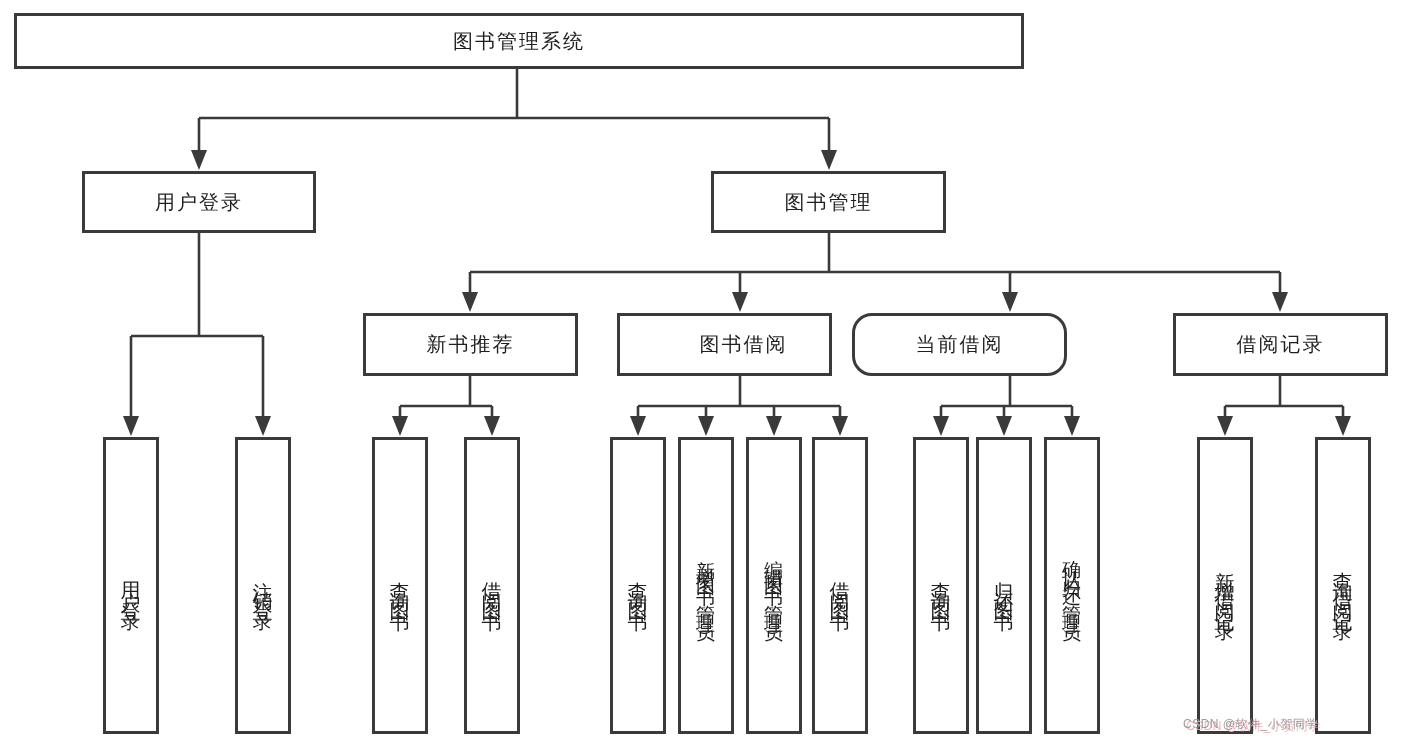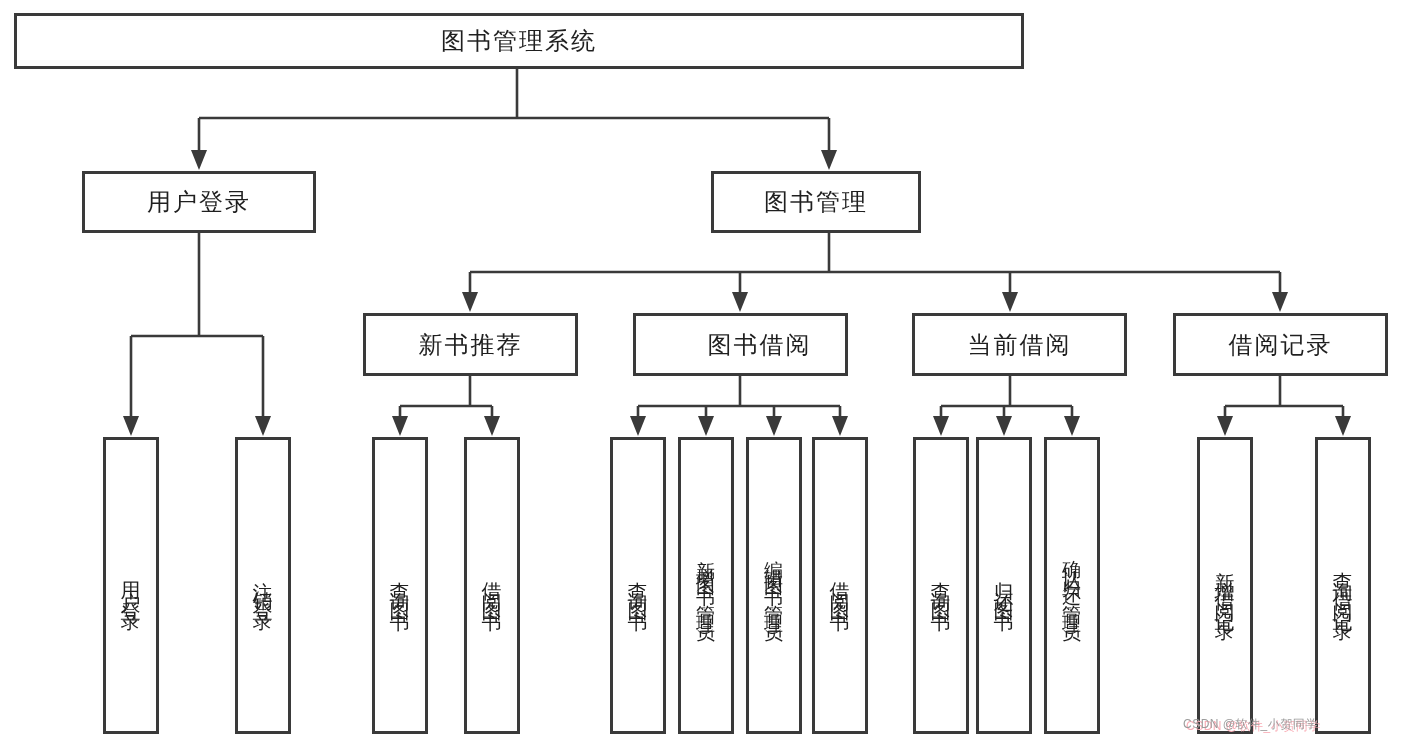--- a/index.html
+++ b/index.html
@@ -24,32 +24,32 @@
   .box {
     position: absolute;
     box-sizing: border-box;
     border: 3px solid #3a3a3a;
     background: #ffffff;
     display: flex;
     align-items: center;
     justify-content: center;
   }
   .hlabel {
-    font-size: 24px;
+    font-size: 20px;
     color: #1f1f1f;
     letter-spacing: 2px;
     white-space: nowrap;
   }
   .root    { left: 14px;  top: 13px;  width: 1010px; height: 56px; }
   .l2a     { left: 82px;  top: 171px; width: 234px;  height: 62px; }
-  .l2b     { left: 711px; top: 171px; width: 210px;  height: 62px; }
+  .l2b     { left: 711px; top: 171px; width: 235px;  height: 62px; }
   .l3      { top: 313px;  width: 215px; height: 63px; }
   .l3a     { left: 363px; text-align: right; }
-  .l3b     { left: 633px; padding-left: 38px; }
-  .l3c     { left: 912px; }
+  .l3b     { left: 617px; padding-left: 38px; }
+  .l3c     { left: 852px; border-radius: 20px; }
   .l3d     { left: 1173px; font-family: Liberation Serif, serif; }
   .leaf    { top: 437px; width: 56px; height: 297px; }
   .vtext {
     writing-mode: vertical-rl;
     text-orientation: mixed;
     font-size: 20px;
     letter-spacing: 10px;
     color: #1f1f1f;
     line-height: 1;
   }

